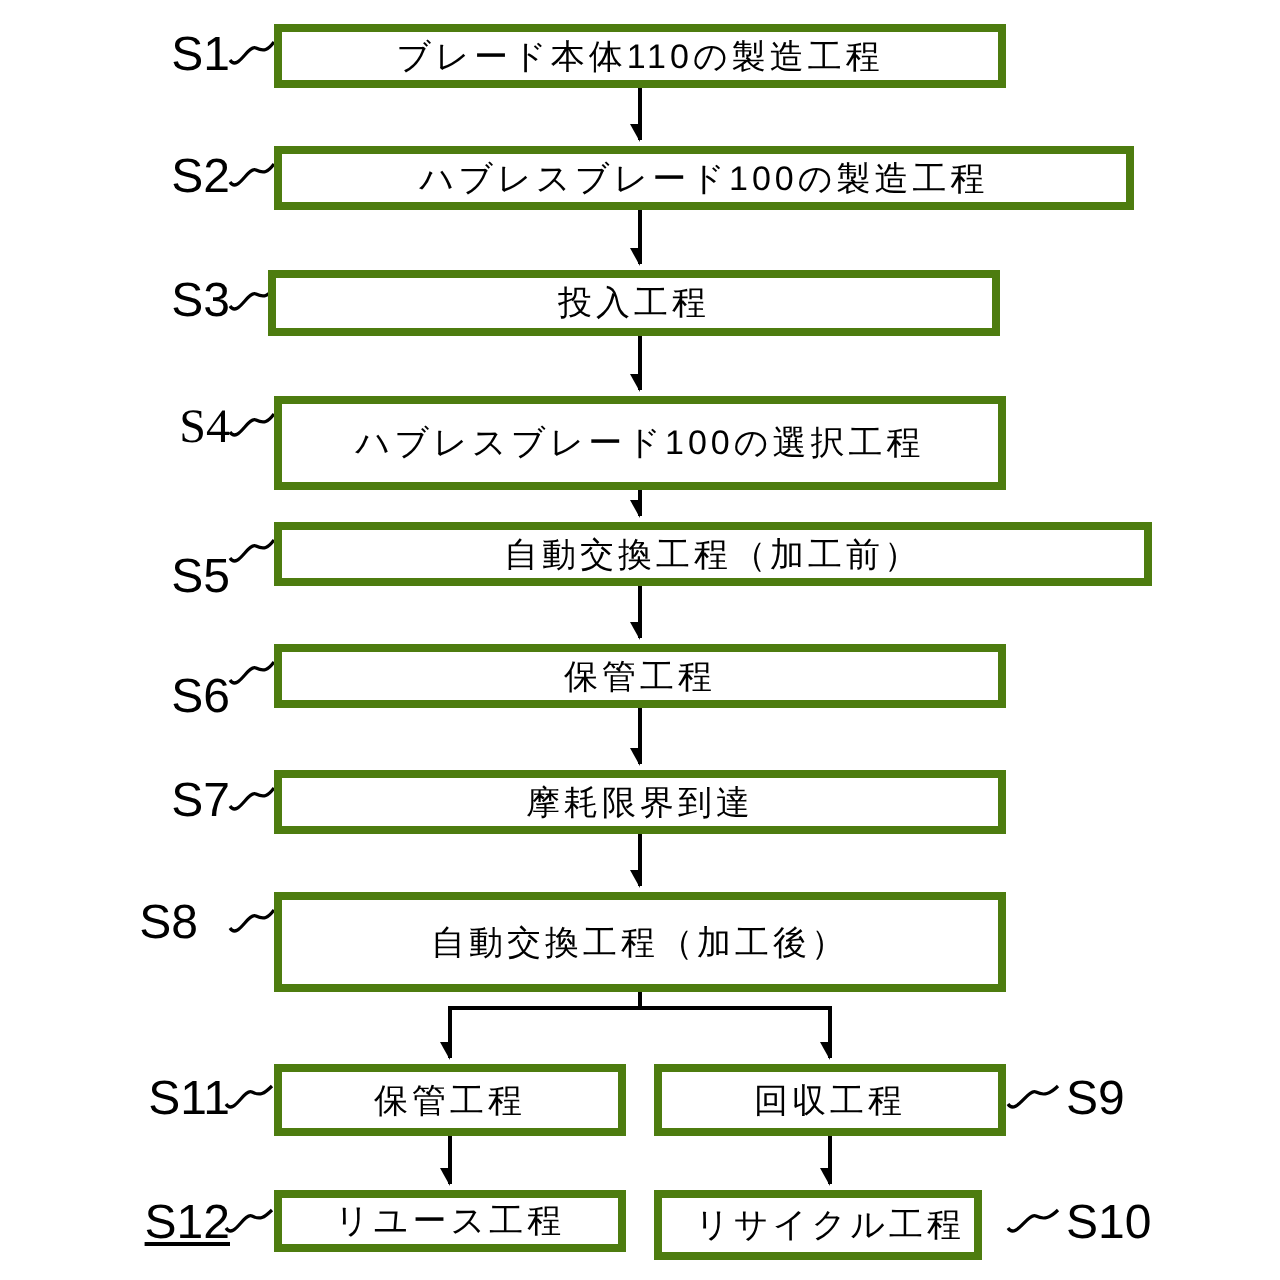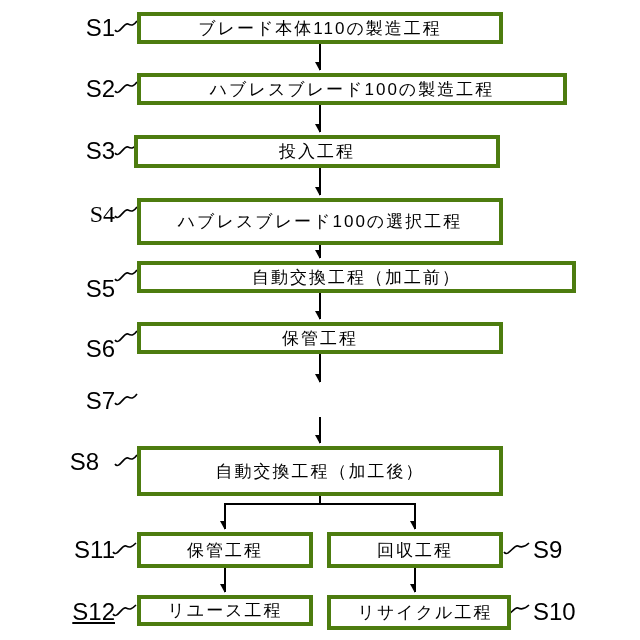--- a/index.html
+++ b/index.html
@@ -56,21 +56,21 @@
   .b-s3  { left: 134px; top: 135px; width: 366px; height: 33px; font-family: Liberation Mono, monospace; }
   .b-s4  { left: 137px; top: 198px; width: 366px; height: 47px; }
   .b-s5  { left: 137px; top: 261px; width: 439px; height: 32px; }
   .b-s6  { left: 137px; top: 322px; width: 366px; height: 32px; }
   .b-s7  { left: 137px; top: 385px; width: 366px; height: 32px; }
   .b-s8  { left: 137px; top: 446px; width: 366px; height: 50px; }
   
   .b-s11 { left: 137px; top: 532px; width: 176px; height: 36px; }
   .b-s9  { left: 327px; top: 532px; width: 176px; height: 36px; }
   .b-s12 { left: 137px; top: 595px; width: 176px; height: 31px; }
-  .b-s10 { left: 327px; top: 595px; width: 184px; height: 35px; padding-left: 12px; }
+  .b-s10 { left: 327px; top: 595px; width: 164px; height: 35px; padding-left: 12px; }
 
   
   .l-s1  { left: 55px; top: 15px;  }
   .l-s2  { left: 55px; top: 76px;  }
   .l-s3  { left: 55px; top: 138px; }
   .l-s4  { left: 55px; top: 201px; font-family: Liberation Serif, serif; }
   .l-s5  { left: 55px; top: 276px; }
   .l-s6  { left: 55px; top: 325px; margin-top: 11px; }
   .l-s7  { left: 55px; top: 388px; }
   .l-s8  { left: 39px; top: 449px; }
@@ -135,20 +135,23 @@
     </div>
   <div class="box b-s4">
       <span>ハブレスブレード100の選択工程</span>
     </div>
   <div class="box b-s5">
       <span>自動交換工程（加工前）</span>
     </div>
   <div class="box b-s6">
       <span>保管工程</span>
     </div>
+  <div class="box b-s7">
+      <span>摩耗限界到達</span>
+    </div>
   <div class="box b-s8">
       <span>自動交換工程（加工後）</span>
     </div>
   <div class="box b-s9">
       <span>回収工程</span>
     </div>
   <div class="box b-s11">
       <span>保管工程</span>
     </div>
   <div class="box b-s12">

